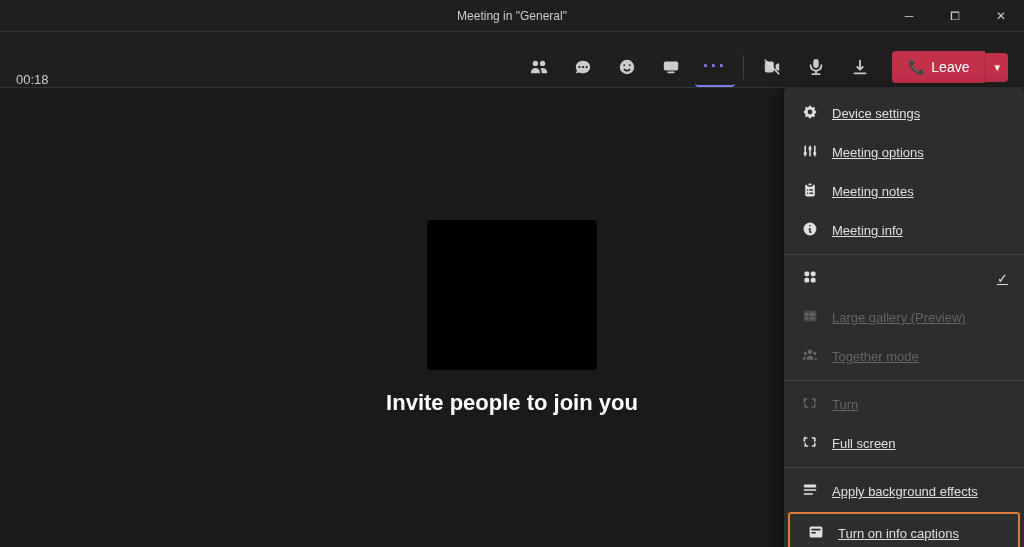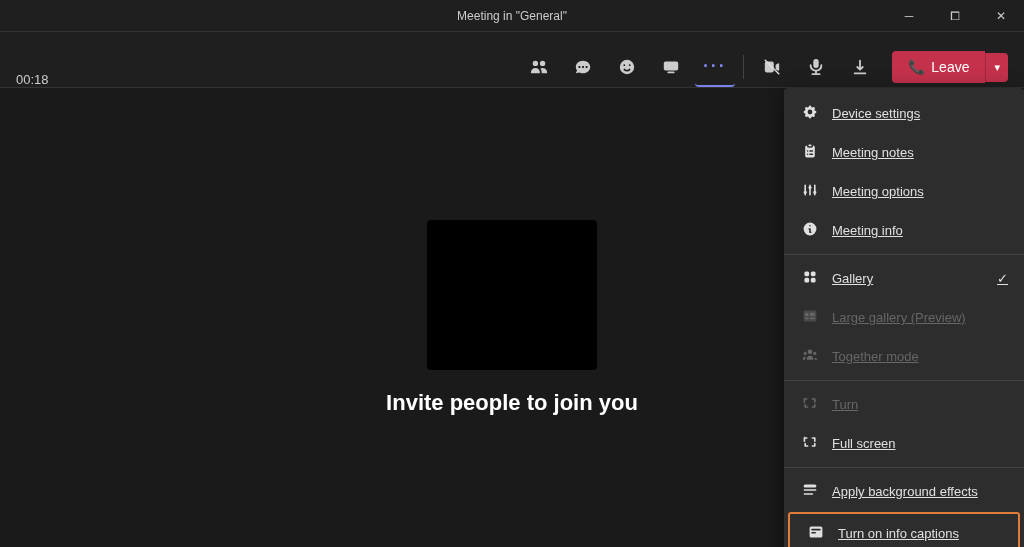--- a/index.html
+++ b/index.html
@@ -294,53 +294,52 @@
         <svg width="16" height="16" viewBox="0 0 20 20" fill="currentColor">
             <path fill-rule="evenodd" d="M11.49 3.17c-.38-1.56-2.6-1.56-2.98 0a1.532 1.532 0 01-2.286.948c-1.372-.836-2.942.734-2.106 2.106.54.886.061 2.042-.947 2.287-1.561.379-1.561 2.6 0 2.978a1.532 1.532 0 01.947 2.287c-.836 1.372.734 2.942 2.106 2.106a1.532 1.532 0 012.287.947c.379 1.561 2.6 1.561 2.978 0a1.533 1.533 0 012.287-.947c1.372.836 2.942-.734 2.106-2.106a1.533 1.533 0 01.947-2.287c1.561-.379 1.561-2.6 0-2.978a1.532 1.532 0 01-.947-2.287c.836-1.372-.734-2.942-2.106-2.106a1.532 1.532 0 01-2.287-.947zM10 13a3 3 0 100-6 3 3 0 000 6z" clip-rule="evenodd"></path>
           </svg>
       </span>
       <span class="menu-label">Device settings</span>
     </div>
 
     <div class="menu-item">
       <span class="menu-icon">
         <svg width="16" height="16" viewBox="0 0 20 20" fill="currentColor">
+            <path d="M5 4a1 1 0 00-2 0v7.268a2 2 0 000 3.464V16a1 1 0 102 0v-1.268a2 2 0 000-3.464V4zM11 4a1 1 0 10-2 0v1.268a2 2 0 000 3.464V16a1 1 0 102 0V8.732a2 2 0 000-3.464V4zM16 3a1 1 0 011 1v7.268a2 2 0 010 3.464V16a1 1 0 11-2 0v-1.268a2 2 0 010-3.464V4a1 1 0 011-1z"></path>
+          </svg>
+      </span>
+      <span class="menu-label">Meeting options</span>
+    </div>
+
+    <div class="menu-item">
+      <span class="menu-icon">
+        <svg width="16" height="16" viewBox="0 0 20 20" fill="currentColor">
             <path d="M9 2a1 1 0 000 2h2a1 1 0 100-2H9z"></path>
             <path fill-rule="evenodd" d="M4 5a2 2 0 012-2 3 3 0 003 3h2a3 3 0 003-3 2 2 0 012 2v11a2 2 0 01-2 2H6a2 2 0 01-2-2V5zm3 4a1 1 0 000 2h.01a1 1 0 100-2H7zm3 0a1 1 0 000 2h3a1 1 0 100-2h-3zm-3 4a1 1 0 100 2h.01a1 1 0 100-2H7zm3 0a1 1 0 100 2h3a1 1 0 100-2h-3z" clip-rule="evenodd"></path>
           </svg>
       </span>
       <span class="menu-label">Meeting notes</span>
     </div>
 
     <div class="menu-item">
       <span class="menu-icon">
         <svg width="16" height="16" viewBox="0 0 20 20" fill="currentColor">
-            <path d="M5 4a1 1 0 00-2 0v7.268a2 2 0 000 3.464V16a1 1 0 102 0v-1.268a2 2 0 000-3.464V4zM11 4a1 1 0 10-2 0v1.268a2 2 0 000 3.464V16a1 1 0 102 0V8.732a2 2 0 000-3.464V4zM16 3a1 1 0 011 1v7.268a2 2 0 010 3.464V16a1 1 0 11-2 0v-1.268a2 2 0 010-3.464V4a1 1 0 011-1z"></path>
-          </svg>
-      </span>
-      <span class="menu-label">Meeting options</span>
-    </div>
-
-    <div class="menu-item">
-      <span class="menu-icon">
-        <svg width="16" height="16" viewBox="0 0 20 20" fill="currentColor">
             <path fill-rule="evenodd" d="M18 10a8 8 0 11-16 0 8 8 0 0116 0zm-7-4a1 1 0 11-2 0 1 1 0 012 0zM9 9a1 1 0 000 2v3a1 1 0 001 1h1a1 1 0 100-2v-3a1 1 0 00-1-1H9z" clip-rule="evenodd"></path>
           </svg>
       </span>
       <span class="menu-label">Meeting info</span>
     </div>
     <div class="menu-separator"></div>
 
     <div class="menu-item">
       <span class="menu-icon">
         <svg width="16" height="16" viewBox="0 0 20 20" fill="currentColor">
             <path d="M5 3a2 2 0 00-2 2v2a2 2 0 002 2h2a2 2 0 002-2V5a2 2 0 00-2-2H5zM5 11a2 2 0 00-2 2v2a2 2 0 002 2h2a2 2 0 002-2v-2a2 2 0 00-2-2H5zM11 5a2 2 0 012-2h2a2 2 0 012 2v2a2 2 0 01-2 2h-2a2 2 0 01-2-2V5zM11 13a2 2 0 012-2h2a2 2 0 012 2v2a2 2 0 01-2 2h-2a2 2 0 01-2-2v-2z"></path>
           </svg>
       </span>
-      <span class="menu-label">Gallery</span>
       <span class="menu-check">✓</span>
     </div>
 
     <div class="menu-item disabled">
       <span class="menu-icon">
         <svg width="16" height="16" viewBox="0 0 20 20" fill="currentColor">
             <path d="M2 4a1 1 0 011-1h14a1 1 0 011 1v12a1 1 0 01-1 1H3a1 1 0 01-1-1V4z" opacity="0.5"></path>
             <path d="M4 6h4v4H4V6zm6 0h6v4h-6V6zM4 12h4v2H4v-2zm6 0h6v2h-6v-2z" fill="#666"></path>
           </svg>
       </span>

